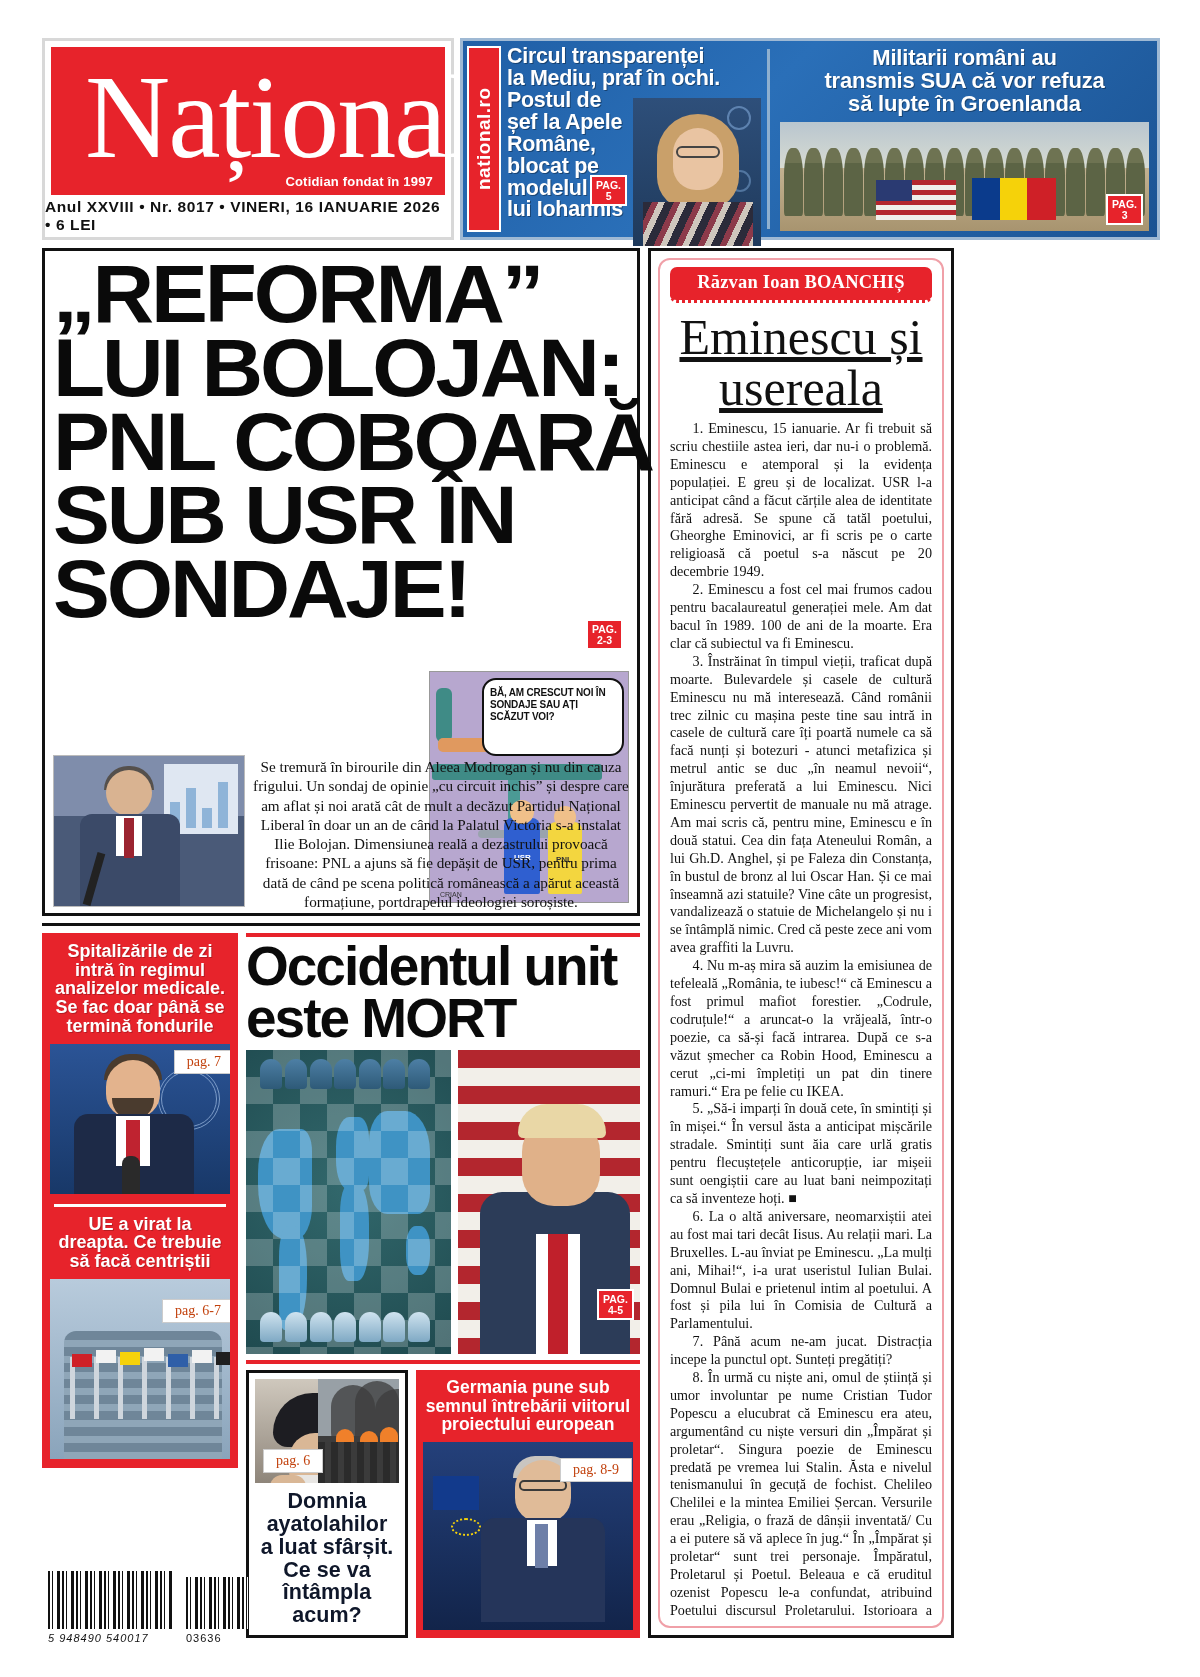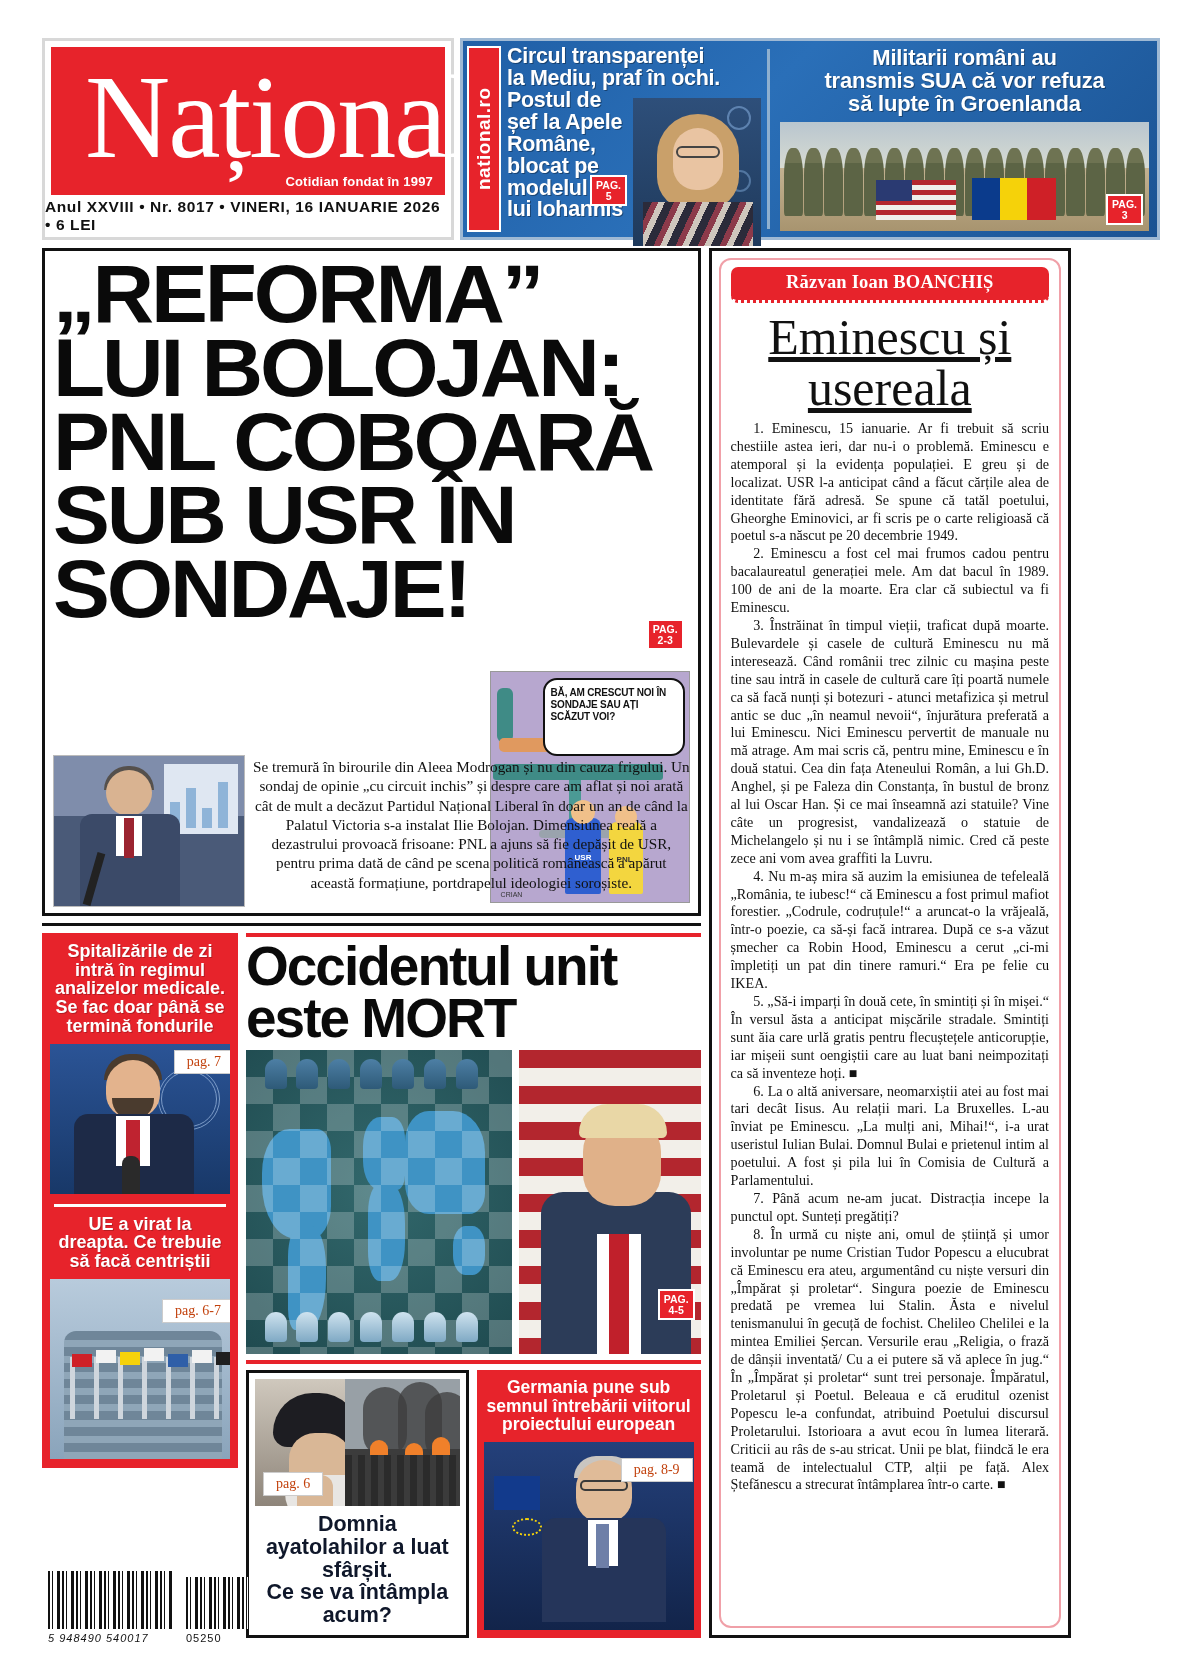--- a/index.html
+++ b/index.html
@@ -90,21 +90,21 @@
   .ground { position:absolute; inset:42% 0 0 0; background:linear-gradient(180deg,#c2b291,#a8946f); }
   .soldiers { position:absolute; left:4px; right:4px; top:24%; height:62%; display:flex; gap:1px; }
   .sold { flex:1; background:linear-gradient(180deg,#6e7352 0 22%, #5c6445 22% 100%); border-radius:40% 40% 8% 8%; }
   .flag-us { position:absolute; left:26%; bottom:10%; width:80px; height:40px;
      background:repeating-linear-gradient(180deg,#b3262e 0 5px,#f0eeea 5px 10px); }
   .flag-us:before { content:''; position:absolute; left:0; top:0; width:36px; height:21px; background:#2a3a72; }
   .flag-ro { position:absolute; left:52%; bottom:10%; width:84px; height:42px;
      background:linear-gradient(90deg,#0b3b8c 0 33%, #f5d20a 33% 66%, #cf2027 66% 100%); }
 
   
-  .main-grid { position:absolute; left:42px; top:248px; width:1029px; height:1390px; display:flex; gap:8px; }
+  .main-grid { position:absolute; left:42px; top:248px; width:912px; height:1390px; display:flex; gap:8px; }
   .left-col { width:716px; display:flex; flex-direction:column; gap:7px; }
   .right-col { width:394px; display:flex; flex-direction:column; }
 
   
   .lead-box { border:3px solid #111; background:#fff; padding:6px 8px 4px 8px; position:relative; height:668px; }
   .lead-head {
     font-weight:bold; color:#0a0a0a; font-size:82px; line-height:0.90;
     letter-spacing:-3px; font-family:"Liberation Sans", sans-serif;
     transform: scaleX(1.04); transform-origin: left top;
   }
@@ -586,18 +586,18 @@
   </div>
 
   <div class="barcode-wrap">
     <div style="display:flex; gap:14px; align-items:flex-end;">
       <div style="flex:1;font-style:italic;">
         <div class="barcode"></div>
         <div class="barcode-num">5 948490 540017</div>
       </div>
       <div style="width:62px;">
         <div class="barcode" style="height:52px;"></div>
-        <div class="barcode-num">05250</div>
+        <div class="barcode-num">03636</div>
       </div>
     </div>
   </div>
 
 </div>
 
 </body></html>

